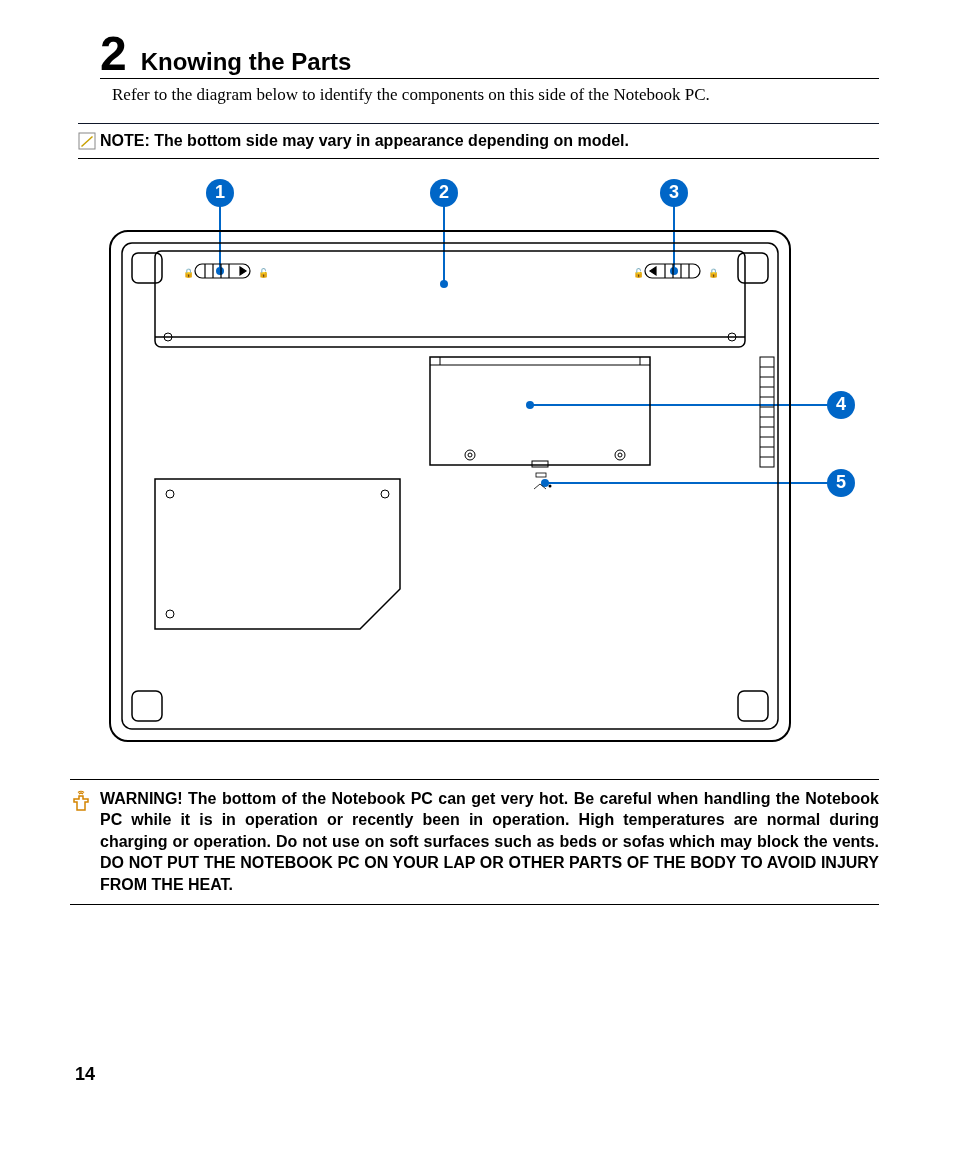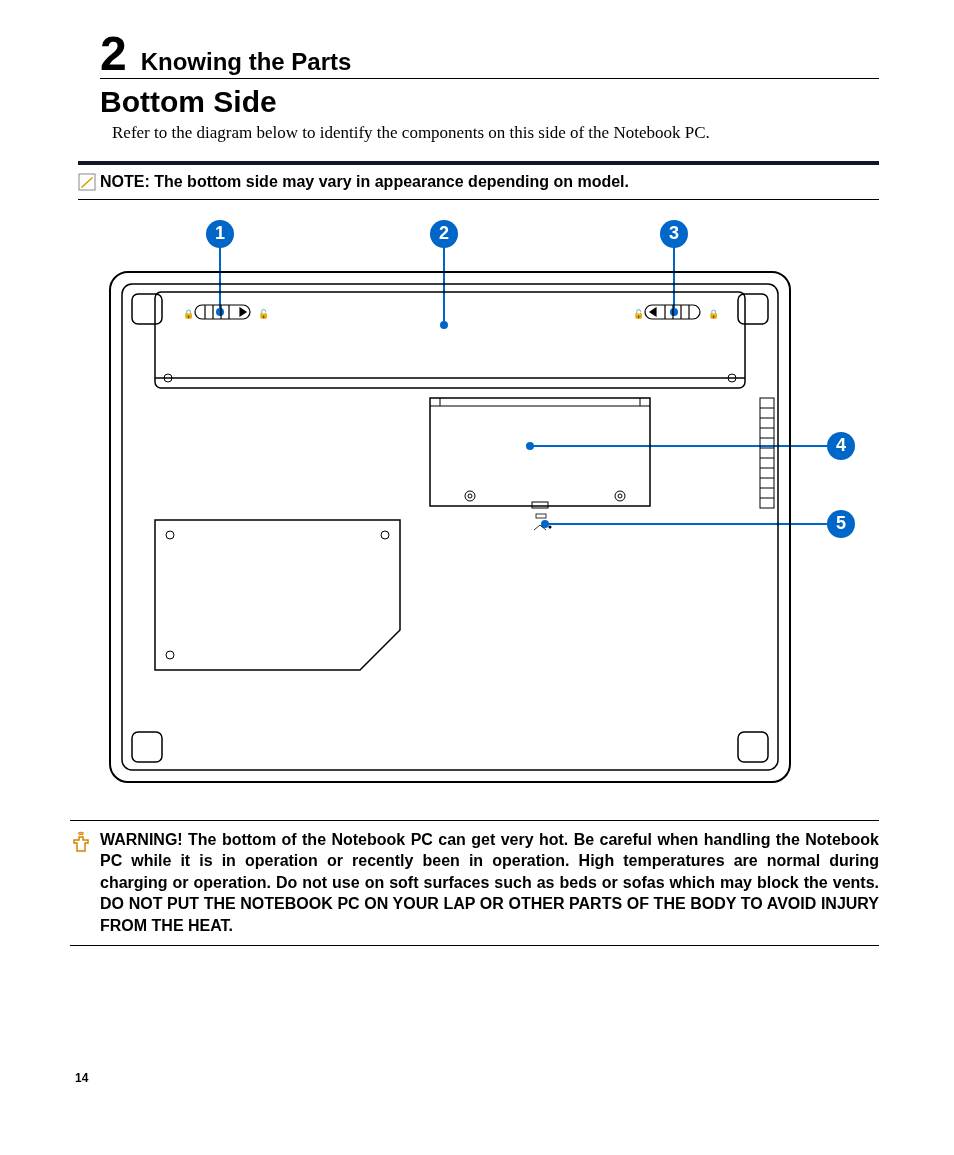--- a/index.html
+++ b/index.html
@@ -37,21 +37,21 @@
     font-size: 30px;
     font-weight: bold;
     margin: 4px 0 4px 0;
   }
   .intro-text {
     font-size: 17px;
     margin: 0 0 18px 12px;
     font-family: "Times New Roman", serif;
   }
   .note-block {
-    border-top: 4px solid #0f172a;
+    border-top: 1px solid #0f172a;
     border-bottom: 1px solid #000;
     padding: 6px 0 6px 0;
     display: flex;
     align-items: flex-start;
     margin-left: -22px;
   }
   .note-block .icon-col {
     width: 22px;
     flex: 0 0 22px;
     display: flex;
@@ -109,35 +109,34 @@
     stroke-width: 2;
     fill: none;
   }
   .leader-dot {
     fill: #0066c7;
   }
   .page-number {
     position: absolute;
     bottom: 70px;
     left: 75px;
-    font-size: 12px;
+    font-size: 18px;
     font-weight: bold;
   }
 </style>
 </head>
 <body>
 
 <div class="page">
 
   <div class="chapter-line">
     <span class="chapter-num">2</span>
     <span class="chapter-title">Knowing the Parts</span>
   </div>
 
-  <div class="section-title">Bottom Side</div>
   <p class="intro-text">Refer to the diagram below to identify the components on this side of the Notebook PC.</p>
 
   <div class="note-block">
     <div class="icon-col">
       <svg width="18" height="18" viewBox="0 0 18 18">
         <rect x="1" y="1" width="16" height="16" fill="#fff" stroke="#888" stroke-width="1"></rect>
         <path d="M3 14 L14 4 L15 5 L4 15 Z" fill="#c8a000"></path>
       </svg>
     </div>
     <div class="text-col">NOTE: The bottom side may vary in appearance depending on model.</div>

